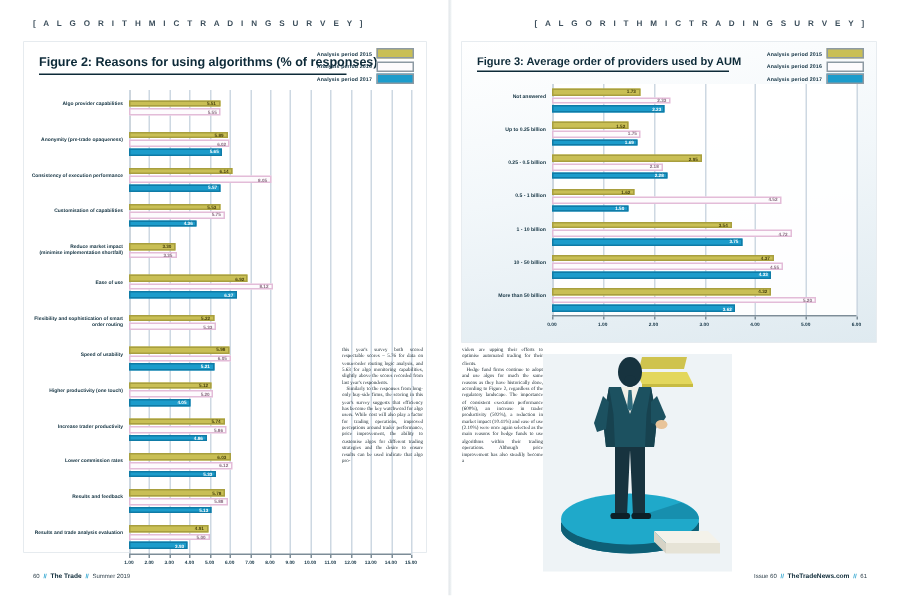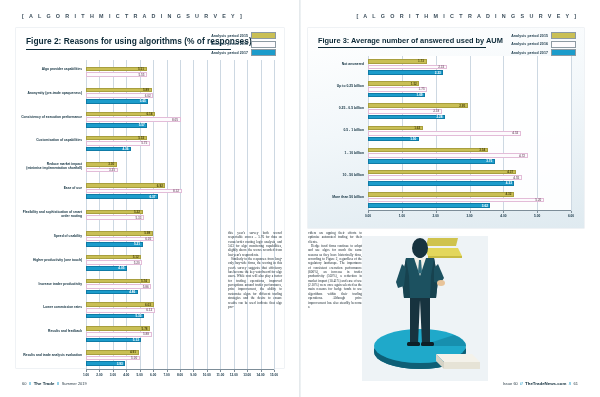--- a/index.html
+++ b/index.html
@@ -374,21 +374,21 @@
       <span class="sep">//</span>
       <span>Summer 2019</span>
     </div>
   </div>
 
   <div class="page page-right">
 
     <div class="runhead right">[ A L G O R I T H M I C   T R A D I N G   S U R V E Y ]</div>
 
     <div class="panel right" style="left:8px;">
-      <div class="fig-title">Figure 3: Average number of answered used by AUM</div>
+      <div class="fig-title">Figure 3: Average order of providers used by AUM</div>
       <div class="title-rule"></div>
       <div class="legend" id="legend3">
           <div class="legend-row">
             <div class="legend-label">Analysis period 2015</div>
             <div class="legend-swatch" style="background: rgb(201, 191, 85);"></div>
           </div>
           <div class="legend-row">
             <div class="legend-label">Analysis period 2016</div>
             <div class="legend-swatch" style="background: rgb(253, 251, 253);"></div>
           </div>

